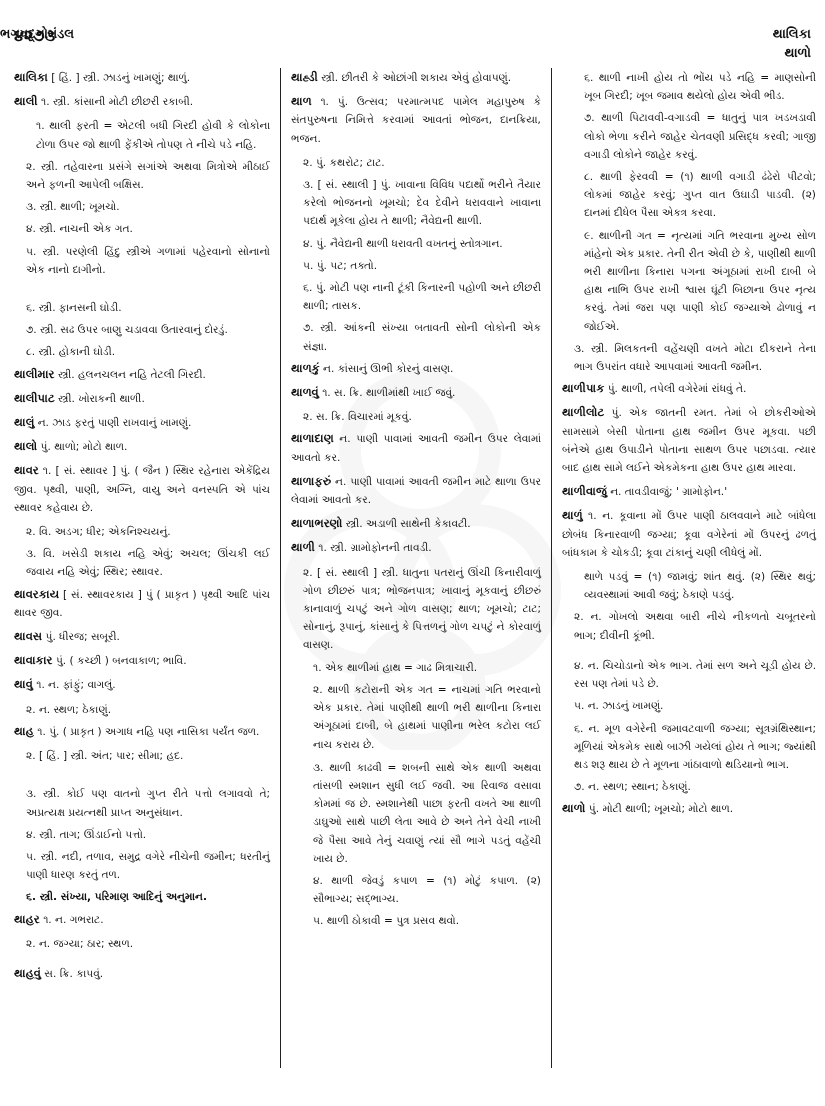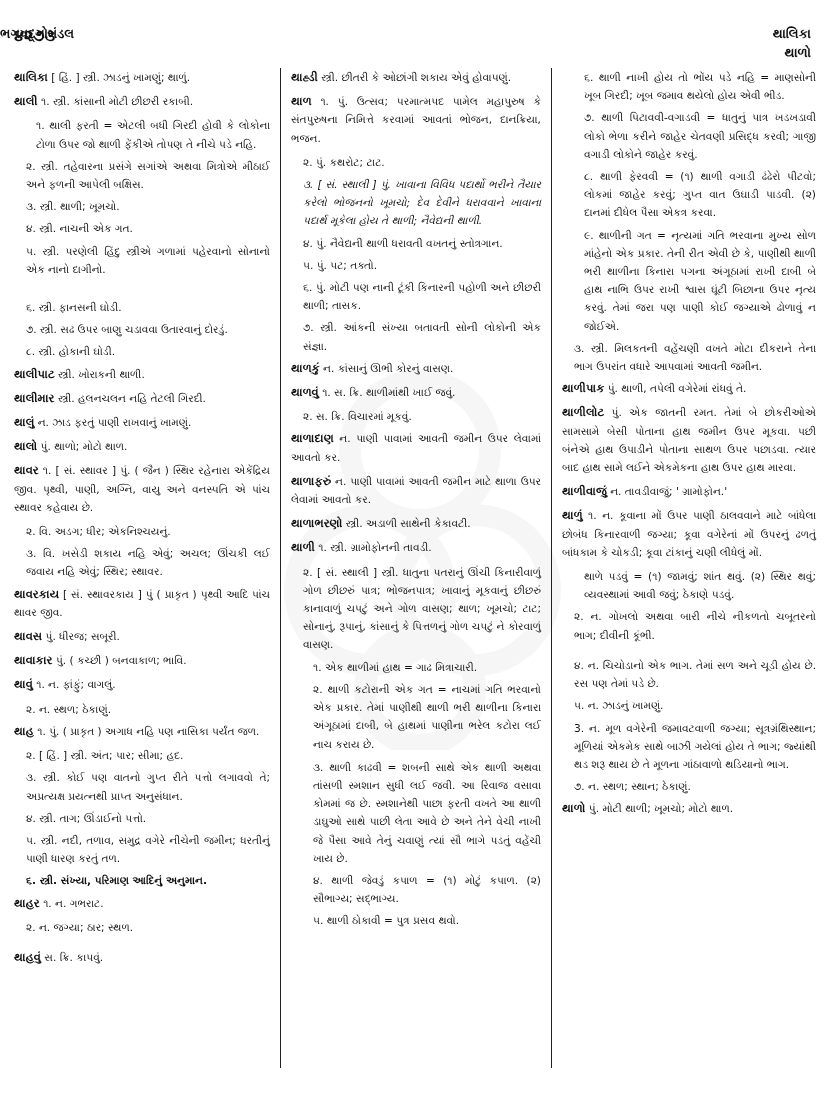--- a/index.html
+++ b/index.html
@@ -56,47 +56,47 @@
       <div class="entry"><span class="hw">થાલિકા</span> <span class="def">[ હિં. ] સ્ત્રી. ઝાડનું ખામણું; થાળું.</span></div>
       <div class="entry"><span class="hw">થાલી</span> <span class="def">૧. સ્ત્રી. કાંસાની મોટી છીછરી રકાબી.</span></div>
       <div class="sense idiom" style="margin-bottom: 4px;">૧. થાલી ફરતી = એટલી બધી ગિરદી હોવી કે લોકોના ટોળા ઉપર જો થાળી ફેંકીએ તોપણ તે નીચે પડે નહિ.</div>
       <div class="sense" style="margin-bottom: 4px;">૨. સ્ત્રી. તહેવારના પ્રસંગે સગાંએ અથવા મિત્રોએ મીઠાઈ અને ફળની આપેલી બક્ષિસ.</div>
       <div class="sense" style="margin-bottom: 4px;">૩. સ્ત્રી. થાળી; ખૂમચો.</div>
       <div class="sense" style="margin-bottom: 4px;">૪. સ્ત્રી. નાચની એક ગત.</div>
       <div class="sense" style="margin-bottom: 20px;">૫. સ્ત્રી. પરણેલી હિંદુ સ્ત્રીએ ગળામાં પહેરવાનો સોનાનો એક નાનો દાગીનો.</div>
       <div class="sense" style="margin-bottom: 4px;">૬. સ્ત્રી. ફાનસની ઘોડી.</div>
       <div class="sense" style="margin-bottom: 4px;">૭. સ્ત્રી. સઢ ઉપર બાણુ ચડાવવા ઉતારવાનું દોરડું.</div>
       <div class="sense" style="margin-bottom: 4px;">૮. સ્ત્રી. હોકાની ઘોડી.</div>
+      <div class="entry"><span class="hw">થાલીમાર</span> <span class="def">સ્ત્રી. હલનચલન નહિ તેટલી ગિરદી.</span></div>
       <div class="entry"><span class="hw">થાલીપાટ</span> <span class="def">સ્ત્રી. ખોરાકની થાળી.</span></div>
-      <div class="entry"><span class="hw">થાલીમાર</span> <span class="def">સ્ત્રી. હલનચલન નહિ તેટલી ગિરદી.</span></div>
       <div class="entry"><span class="hw">થાલું</span> <span class="def">ન. ઝાડ ફરતું પાણી રાખવાનું ખામણું.</span></div>
       <div class="entry"><span class="hw">થાલો</span> <span class="def">પું. થાળો; મોટો થાળ.</span></div>
       <div class="entry"><span class="hw">થાવર</span> <span class="def">૧. [ સં. સ્થાવર ] પું. ( જૈન ) સ્થિર રહેનારા એકેંદ્રિય જીવ. પૃથ્વી, પાણી, અગ્નિ, વાયુ અને વનસ્પતિ એ પાંચ સ્થાવર કહેવાય છે.</span></div>
       <div class="sense" style="margin-bottom: 4px;">૨. વિ. અડગ; ધીર; એકનિશ્ચયનું.</div>
       <div class="sense" style="margin-bottom: 4px;">૩. વિ. ખસેડી શકાય નહિ એવું; અચલ; ઊંચકી લઈ જવાય નહિ એવું; સ્થિર; સ્થાવર.</div>
       <div class="entry"><span class="hw">થાવરકાય</span> <span class="def">[ સં. સ્થાવરકાય ] પું ( પ્રાકૃત ) પૃથ્વી આદિ પાંચ થાવર જીવ.</span></div>
       <div class="entry"><span class="hw">થાવસ</span> <span class="def">પું. ધીરજ; સબૂરી.</span></div>
       <div class="entry"><span class="hw">થાવાકાર</span> <span class="def">પું. ( કચ્છી ) બનવાકાળ; ભાવિ.</span></div>
       <div class="entry"><span class="hw">થાવું</span> <span class="def">૧. ન. ફાંફું; વાગલું.</span></div>
       <div class="sense" style="margin-bottom: 4px;">૨. ન. સ્થળ; ઠેકાણું.</div>
       <div class="entry"><span class="hw">થાહ</span> <span class="def">૧. પું. ( પ્રાકૃત ) અગાધ નહિ પણ નાસિકા પર્યંત જળ.</span></div>
-      <div class="sense" style="margin-bottom: 4px;">૨. [ હિં. ] સ્ત્રી. અંત; પાર; સીમા; હદ.</div>
+      <div class="sense" style="margin-bottom: 20px;">૨. [ હિં. ] સ્ત્રી. અંત; પાર; સીમા; હદ.</div>
       <div class="sense" style="margin-bottom: 4px;">૩. સ્ત્રી. કોઈ પણ વાતનો ગુપ્ત રીતે પત્તો લગાવવો તે; અપ્રત્યક્ષ પ્રયત્નથી પ્રાપ્ત અનુસંધાન.</div>
       <div class="sense" style="margin-bottom: 4px;">૪. સ્ત્રી. તાગ; ઊંડાઈનો પત્તો.</div>
       <div class="sense" style="margin-bottom: 4px;">૫. સ્ત્રી. નદી, તળાવ, સમુદ્ર વગેરે નીચેની જમીન; ધરતીનું પાણી ધારણ કરતું તળ.</div>
       <div class="sense" style="margin-bottom: 4px; font-weight: bold;">૬. સ્ત્રી. સંખ્યા, પરિમાણ આદિનું અનુમાન.</div>
       <div class="entry"><span class="hw">થાહર</span> <span class="def">૧. ન. ગભરાટ.</span></div>
       <div class="sense" style="margin-bottom: 12px;">૨. ન. જગ્યા; ઠાર; સ્થળ.</div>
       <div class="entry"><span class="hw">થાહવું</span> <span class="def">સ. ક્રિ. કાપવું.</span></div>
     </div>
   <div class="col col2">
       <div class="entry"><span class="hw">થાહ્ડી</span> <span class="def">સ્ત્રી. છીતરી કે ઓછાંગી શકાય એવું હોવાપણું.</span></div>
       <div class="entry"><span class="hw">થાળ</span> <span class="def">૧. પું. ઉત્સવ; પરમાત્મપદ પામેલ મહાપુરુષ કે સંતપુરુષના નિમિત્તે કરવામાં આવતાં ભોજન, દાનક્રિયા, ભજન.</span></div>
       <div class="sense" style="margin-bottom: 4px;">૨. પું. કથરોટ; ટાટ.</div>
-      <div class="sense" style="margin-bottom: 4px; font-style: italic;">૩. [ સં. સ્થાલી ] પું. ખાવાના વિવિધ પદાર્થો ભરીને તૈયાર કરેલો ભોજનનો ખૂમચો; દેવ દેવીને ધરાવવાને ખાવાના પદાર્થ મૂકેલા હોય તે થાળી; નૈવેદ્યની થાળી.</div>
+      <div class="sense" style="margin-bottom: 4px;">૩. [ સં. સ્થાલી ] પું. ખાવાના વિવિધ પદાર્થો ભરીને તૈયાર કરેલો ભોજનનો ખૂમચો; દેવ દેવીને ધરાવવાને ખાવાના પદાર્થ મૂકેલા હોય તે થાળી; નૈવેદ્યની થાળી.</div>
       <div class="sense" style="margin-bottom: 4px;">૪. પું. નૈવેદ્યની થાળી ધરાવતી વખતનું સ્તોત્રગાન.</div>
       <div class="sense" style="margin-bottom: 4px;">૫. પું. પટ; તક્તો.</div>
       <div class="sense" style="margin-bottom: 4px;">૬. પું. મોટી પણ નાની ટૂંકી કિનારની પહોળી અને છીછરી થાળી; તાસક.</div>
       <div class="sense" style="margin-bottom: 4px;">૭. સ્ત્રી. આંકની સંખ્યા બતાવતી સોની લોકોની એક સંજ્ઞા.</div>
       <div class="entry"><span class="hw">થાળકું</span> <span class="def">ન. કાંસાનું ઊભી કોરનું વાસણ.</span></div>
       <div class="entry"><span class="hw">થાળવું</span> <span class="def">૧. સ. ક્રિ. થાળીમાંથી ખાઈ જવું.</span></div>
       <div class="sense" style="margin-bottom: 4px;">૨. સ. ક્રિ. વિચારમાં મૂકવું.</div>
       <div class="entry"><span class="hw">થાળાદાણ</span> <span class="def">ન. પાણી પાવામાં આવતી જમીન ઉપર લેવામાં આવતો કર.</span></div>
       <div class="entry"><span class="hw">થાળાફરું</span> <span class="def">ન. પાણી પાવામાં આવતી જમીન માટે થાળા ઉપર લેવામાં આવતો કર.</span></div>
       <div class="entry"><span class="hw">થાળાભરણો</span> <span class="def">સ્ત્રી. અડાળી સાથેની કેકાવટી.</span></div>
@@ -115,17 +115,17 @@
       <div class="sense idiom" style="margin-bottom: 4px;">૯. થાળીની ગત = નૃત્યમાં ગતિ ભરવાના મુખ્ય સોળ માંહેનો એક પ્રકાર. તેની રીત એવી છે કે, પાણીથી થાળી ભરી થાળીના કિનારા પગના અંગૂઠામાં રાખી દાબી બે હાથ નાભિ ઉપર રાખી શ્વાસ ઘૂંટી બિછાના ઉપર નૃત્ય કરવું. તેમાં જરા પણ પાણી કોઈ જગ્યાએ ઢોળાવું ન જોઈએ.</div>
       <div class="sense" style="margin-bottom: 4px;">૩. સ્ત્રી. મિલકતની વહેંચણી વખતે મોટા દીકરાને તેના ભાગ ઉપરાંત વધારે આપવામાં આવતી જમીન.</div>
       <div class="entry"><span class="hw">થાળીપાક</span> <span class="def">પું. થાળી, તપેલી વગેરેમાં રાંધવું તે.</span></div>
       <div class="entry"><span class="hw">થાળીલોટ</span> <span class="def">પું. એક જાતની રમત. તેમાં બે છોકરીઓએ સામસામે બેસી પોતાના હાથ જમીન ઉપર મૂકવા. પછી બંનેએ હાથ ઉપાડીને પોતાના સાથળ ઉપર પછાડવા. ત્યાર બાદ હાથ સામે લઈને એકમેકના હાથ ઉપર હાથ મારવા.</span></div>
       <div class="entry"><span class="hw">થાળીવાજું</span> <span class="def">ન. તાવડીવાજું; ' ગ્રામોફોન.'</span></div>
       <div class="entry"><span class="hw">થાળું</span> <span class="def">૧. ન. કૂવાના મોં ઉપર પાણી ઠાલવવાને માટે બાંધેલા છોબંધ કિનારવાળી જગ્યા; કૂવા વગેરેનાં મોં ઉપરનું ઢળતું બાંધકામ કે ચોકડી; કૂવા ટાંકાનું ચણી લીધેલું મોં.</span></div>
       <div class="sense idiom" style="margin-bottom: 4px;">થાળે પડવું = (૧) જામવું; શાંત થવું. (૨) સ્થિર થવું; વ્યવસ્થામાં આવી જવું; ઠેકાણે પડવું.</div>
       <div class="sense" style="margin-bottom: 12px;">૨. ન. ગોખલો અથવા બારી નીચે નીકળતો ચબૂતરનો ભાગ; દીવીની કૂંભી.</div>
       <div class="sense" style="margin-bottom: 4px;">૪. ન. ચિચોડાનો એક ભાગ. તેમાં સળ અને ચૂડી હોય છે. રસ પણ તેમાં પડે છે.</div>
       <div class="sense" style="margin-bottom: 4px;">૫. ન. ઝાડનું ખામણું.</div>
-      <div class="sense" style="margin-bottom: 4px;">3. ન. મૂળ વગેરેની જમાવટવાળી જગ્યા; સૂત્રગ્રંથિસ્થાન; મૂળિયાં એકમેક સાથે બાઝી ગયેલાં હોય તે ભાગ; જ્યાંથી થડ શરૂ થાય છે તે મૂળના ગાંઠાવાળો થડિયાનો ભાગ.</div>
+      <div class="sense" style="margin-bottom: 4px;">૬. ન. મૂળ વગેરેની જમાવટવાળી જગ્યા; સૂત્રગ્રંથિસ્થાન; મૂળિયાં એકમેક સાથે બાઝી ગયેલાં હોય તે ભાગ; જ્યાંથી થડ શરૂ થાય છે તે મૂળના ગાંઠાવાળો થડિયાનો ભાગ.</div>
       <div class="sense" style="margin-bottom: 4px;">૭. ન. સ્થળ; સ્થાન; ઠેકાણું.</div>
       <div class="entry"><span class="hw">થાળો</span> <span class="def">પું. મોટી થાળી; ખૂમચો; મોટો થાળ.</span></div>
     </div>
 </div>
 
 </body></html>

